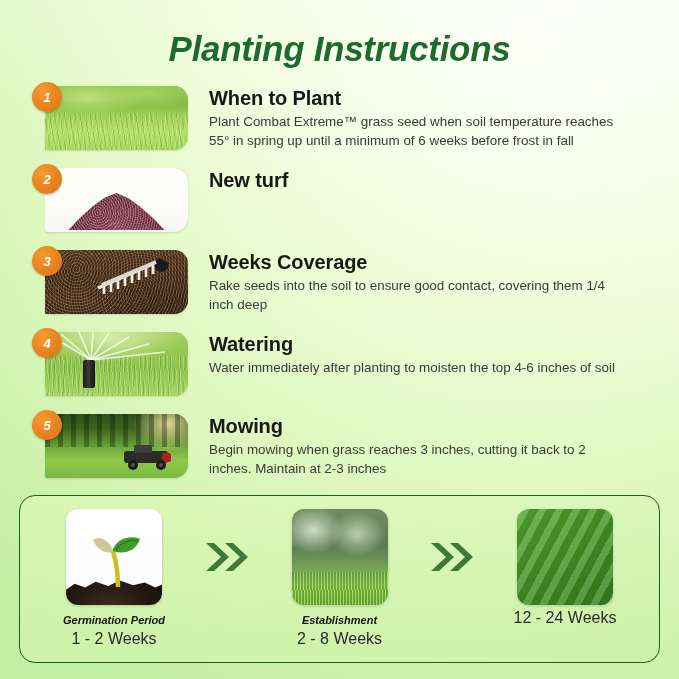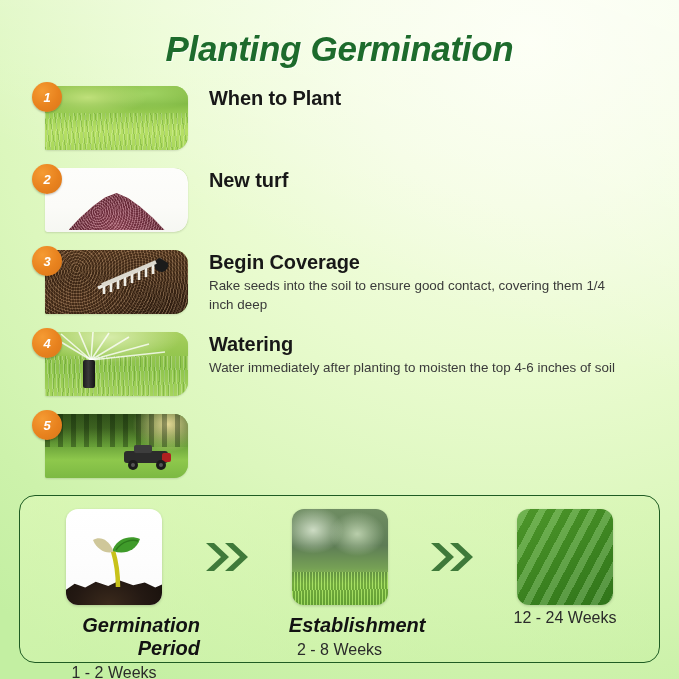--- a/index.html
+++ b/index.html
@@ -177,21 +177,21 @@
   .tl-img{
     width:96px; height:96px;
     margin:0 auto;
     border-radius:12px;
     overflow:hidden;
     position:relative;
     box-shadow:0 1px 3px rgba(0,0,0,.18);
   }
   .tl-label{
     margin-top:9px;
-    font-size:20px; font-weight:bold; font-style:italic; color:#121212;text-align:right;
+    font-size:11px; font-weight:bold; font-style:italic; color:#121212;
   }
   .tl-sub{
     margin-top:4px;
     font-size:16px; color:#2b2b2b;
   }
   .tl-arrow{
     flex:1 1 auto;
     display:flex; align-items:center; justify-content:center;
     height:96px;
   }
@@ -223,33 +223,34 @@
   }
 </style>
 </head>
 <body>
 
 <div id="bg"></div>
 <div id="bg2"></div>
 
 <div id="page">
 
-  <div class="title">Planting Germination</div>
+  <div class="title">Planting Instructions</div>
 
   <div class="steps">
 
     <div class="step">
       <div class="thumb-wrap">
         <div class="badge">1</div>
         <div class="thumb">
           <div class="art art-lawn"></div>
         </div>
       </div>
       <div class="step-text">
         <div class="step-title">When to Plant</div>
+        <div class="step-desc">Plant Combat Extreme™ grass seed when soil temperature reaches 55° in spring up until a minimum of 6 weeks before frost in fall</div>
       </div>
     </div>
 
     <div class="step">
       <div class="thumb-wrap">
         <div class="badge">2</div>
         <div class="thumb">
           <div class="art art-seed">
               <div class="pile"></div>
             </div>
@@ -277,21 +278,21 @@
                   <path d="M49 17 L49 26"></path>
                 <path d="M56 14 L56 23"></path>
                   <path d="M63 11 L63 20"></path>
               </g>
               <path d="M12 31 L66 8" stroke="#dcd9cf" stroke-width="4" fill="none"></path>
             </svg>
           </div>
         </div>
       </div>
       <div class="step-text">
-        <div class="step-title">Begin Coverage</div>
+        <div class="step-title">Weeks Coverage</div>
         <div class="step-desc">Rake seeds into the soil to ensure good contact, covering them 1/4 inch deep</div>
       </div>
     </div>
 
     <div class="step">
       <div class="thumb-wrap">
         <div class="badge">4</div>
         <div class="thumb">
           <div class="art art-spray">
             <svg style="position:absolute;left:0;top:0;width:143px;height:64px;" viewBox="0 0 143 64">
@@ -326,20 +327,24 @@
               <rect x="14" y="2" width="18" height="8" rx="2" fill="#3d3d3d"></rect>
               <rect x="42" y="10" width="9" height="9" rx="2" fill="#b02020"></rect>
               <circle cx="13" cy="22" r="5" fill="#1b1b1b"></circle>
               <circle cx="41" cy="22" r="5" fill="#1b1b1b"></circle>
               <circle cx="13" cy="22" r="2" fill="#555"></circle>
               <circle cx="41" cy="22" r="2" fill="#555"></circle>
             </svg>
           </div>
         </div>
       </div>
+      <div class="step-text">
+        <div class="step-title">Mowing</div>
+        <div class="step-desc">Begin mowing when grass reaches 3 inches, cutting it back to 2 inches. Maintain at 2-3 inches</div>
+      </div>
     </div>
 
   </div>
 
   <div class="timeline">
     <div class="tl-row">
 
       <div class="tl-item">
         <div class="tl-img">
           <div class="art art-germ">

